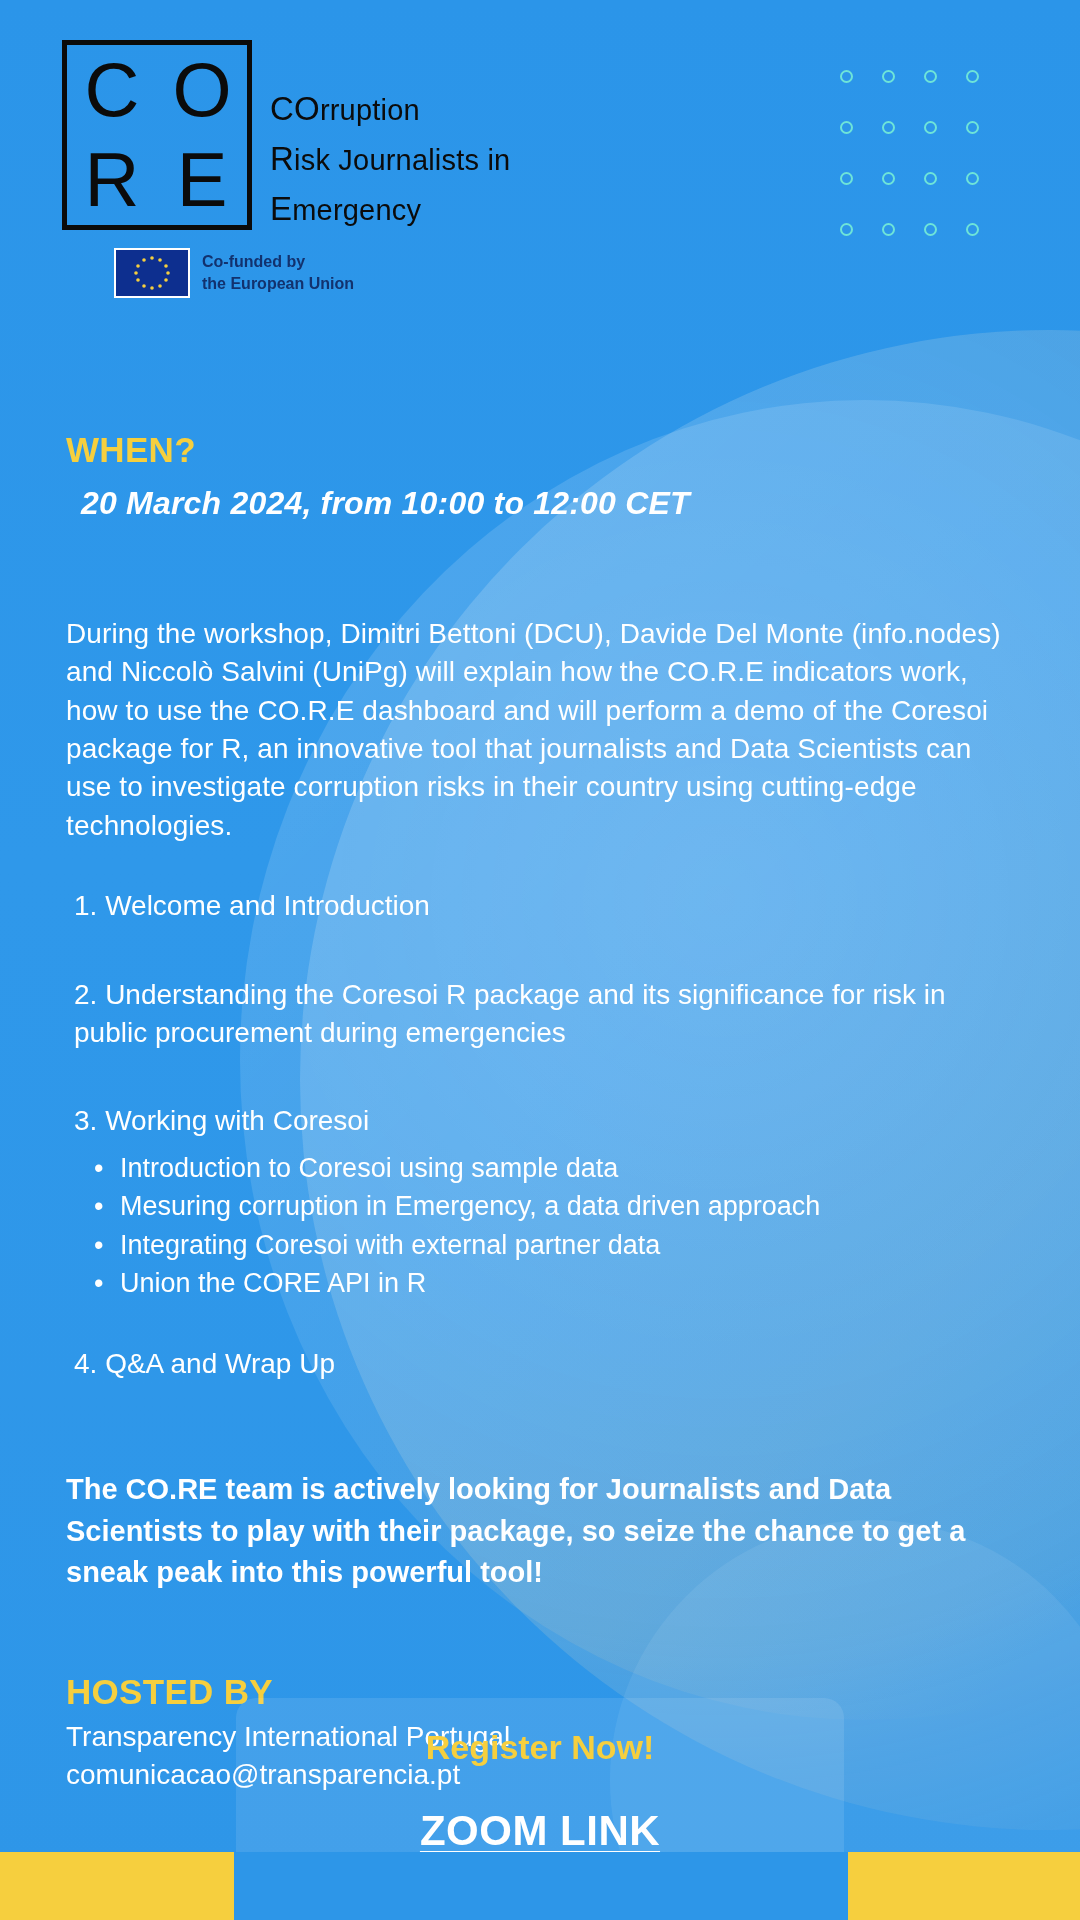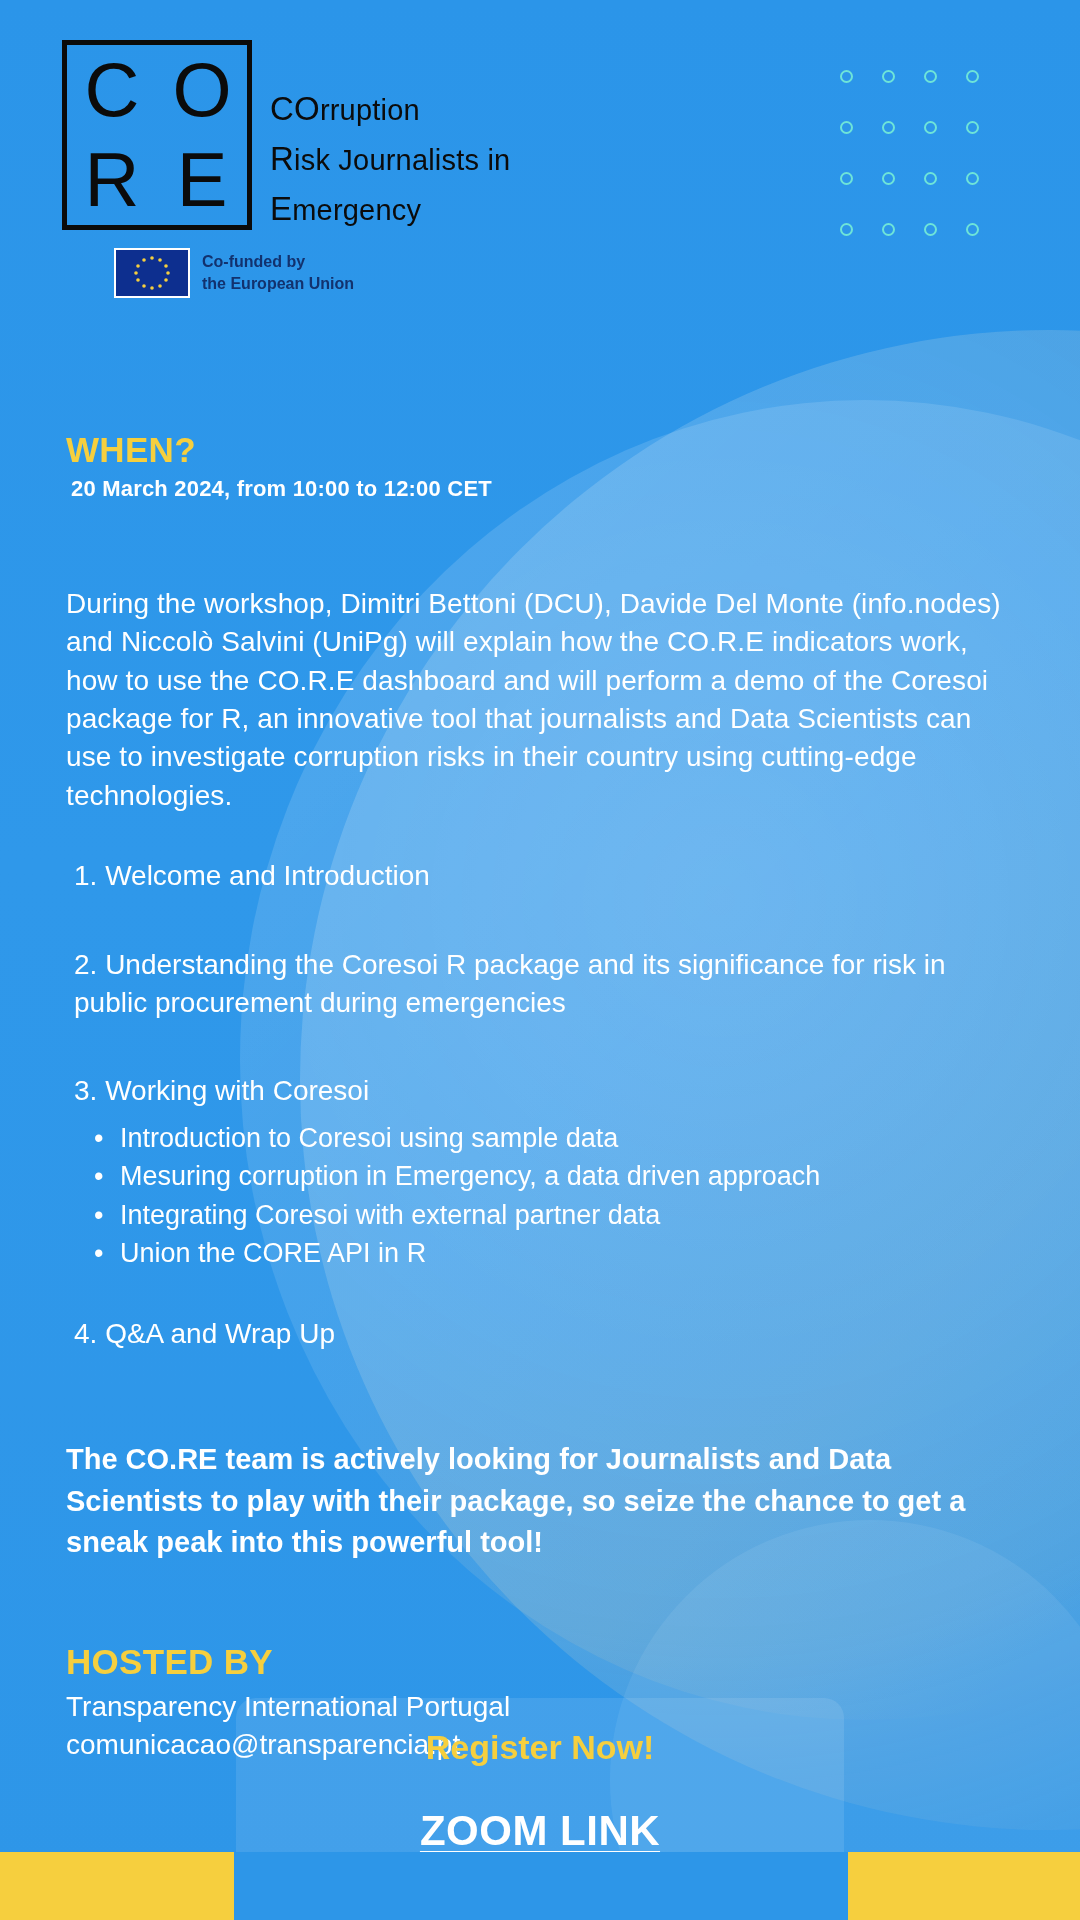--- a/index.html
+++ b/index.html
@@ -162,24 +162,25 @@
     color: #ffffff;
   }
   .section-title {
     color: #f6cf3e;
     font-size: 35px;
     font-weight: bold;
     letter-spacing: 0.3px;
     margin: 0 0 6px 0;
   }
   .when-line {
-    font-size: 22px;
-    font-weight: bold;
-    margin: 5px;
+    font-size: 32px;
+    font-weight: bold;
+    margin: 15px;
     letter-spacing: 0.2px;
+    font-style: italic;
   }
   .gap-lg { height: 78px; }
   .gap-md { height: 34px; }
 
   .body-text {
     font-size: 28px;
     line-height: 1.37;
     margin: 0;
     letter-spacing: 0.1px;
   }

